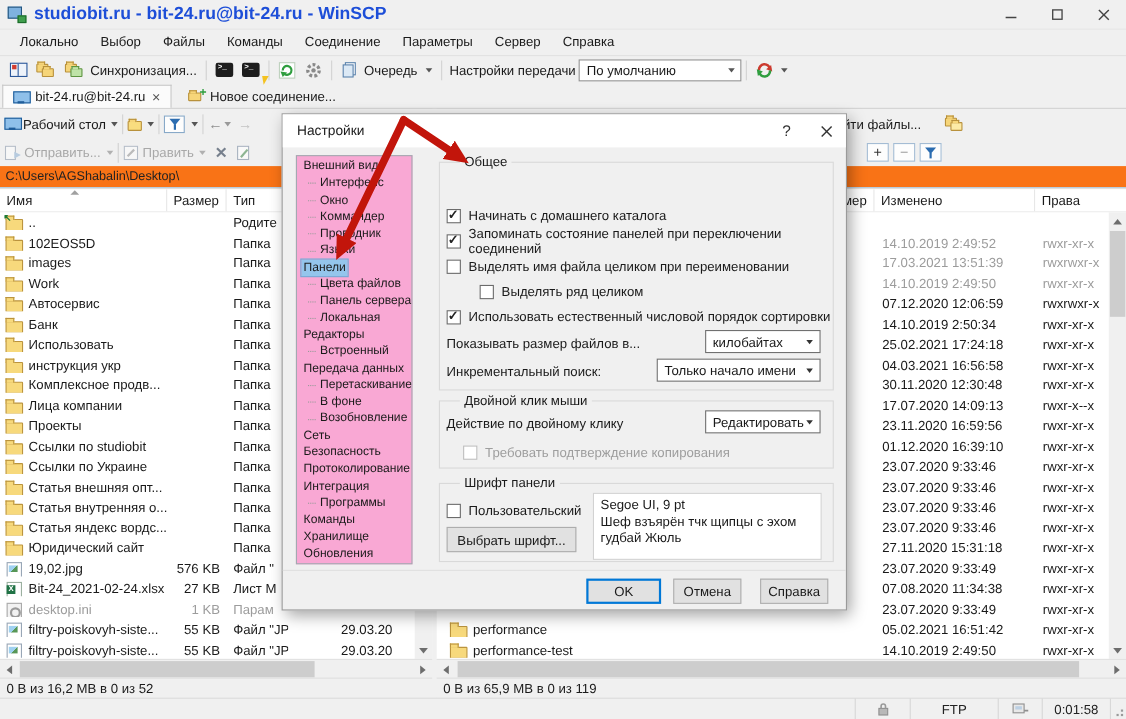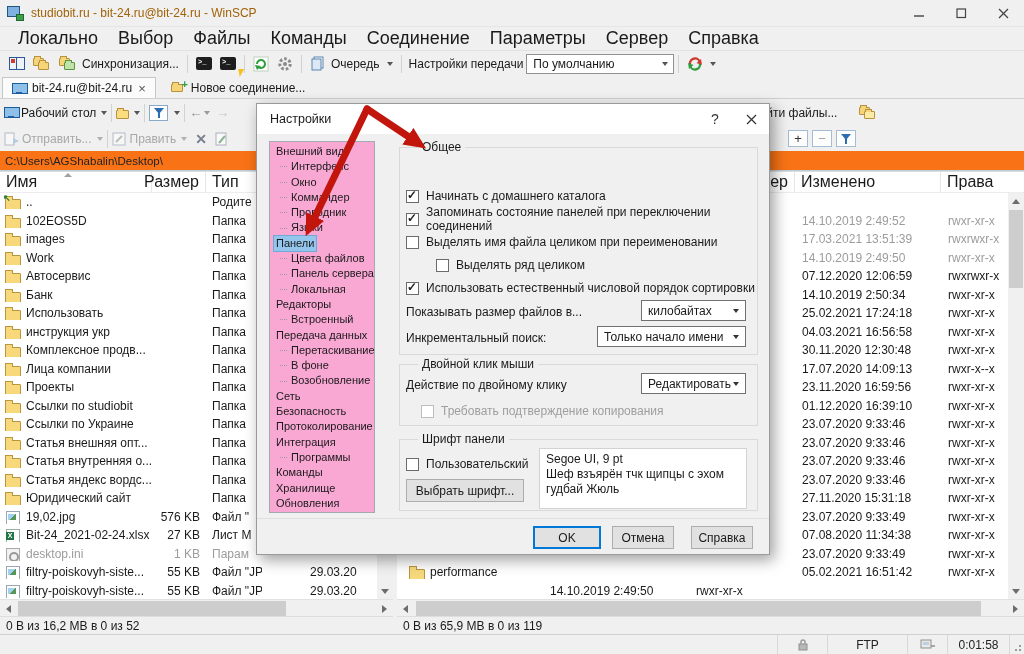--- a/index.html
+++ b/index.html
@@ -5,28 +5,28 @@
   * { box-sizing: border-box; margin: 0; padding: 0; }
   html,body { width:1024px; height:654px; }
   body { font-family:"Liberation Sans",sans-serif; font-size:12px; color:#1a1a1a;
          background:#f0f0f0; overflow:hidden; position:relative; }
 
   
   .titlebar { height:26px; display:flex; align-items:center; padding-left:7px; gap:7px; background:#f0f0f0; }
   .appicon { width:17px; height:15px; position:relative; }
   .appicon .mon { position:absolute; left:0; top:0; width:13px; height:11px; background:#7fb2e0; border:1px solid #24557e; }
   .appicon .lock { position:absolute; right:0; bottom:0; width:8px; height:7px; background:#3f9e4c; border:1px solid #1c6b2a; }
-  .title-text { font-size:12px; color:#a16207; }
+  .title-text { font-size:16px; color:#1d4ed8;font-weight:bold; }
   .win-controls { margin-left:auto; display:flex; height:26px; }
   .win-btn { width:42px; display:flex; align-items:center; justify-content:center; color:#444; }
   .win-btn svg { display:block; }
 
   
   .menubar { height:24px; display:flex; align-items:center; padding-left:8px; border-top:1px solid #e5e5e5; }
-  .menu-item { padding:3px 10px 4px 10px; font-size:18px; }
+  .menu-item { padding:3px 10px 4px 10px; font-size:12px; }
 
   
   .toolbar { height:26px; display:flex; align-items:center; padding-left:5px; border-top:1px solid #e2e2e2; }
   .tbtn { height:22px; display:flex; align-items:center; gap:5px; padding:0 4px; }
   .tsep { width:1px; height:18px; background:#d2d2d2; margin:0 4px; }
   .chev { width:0; height:0; border-left:3.5px solid transparent; border-right:3.5px solid transparent; border-top:4px solid #555; margin-left:2px; }
   .combo { height:20px; background:#fff; border:1px solid #919191; display:flex; align-items:center; padding-left:6px; }
   .combo .chev { margin-left:auto; margin-right:5px; }
   
   .ic-panels { width:16px; height:13px; border:1px solid #2b579a; background:#eef3fa; position:relative; }
@@ -63,21 +63,21 @@
   .panel-remote { left:397px; width:627px; }
   .splitter { position:absolute; left:393px; top:0; width:4px; height:535px; background:#f0f0f0; }
   .ptool { display:flex; align-items:center; padding-left:4px; }
   .ptool1 { height:27px; } .ptool2 { height:25px; }
   .plabel { font-size:12px; margin:0 3px; }
   .gray-btn { color:#a8a8a8; }
   .address { height:20px; background:#f97316; border-bottom:1px solid #b9cddf; display:flex; align-items:center; padding-left:5px; font-size:11.5px; color:#222; }
 
   .list { position:absolute; left:0; right:0; top:72px; bottom:35px; background:#fff; border-top:1px solid #dcdcdc; overflow:hidden; }
   .lheader { height:21px; display:flex; background:#fff; border-bottom:1px solid #ededed; position:relative; }
-  .hcell { display:flex; align-items:center; padding:0 6px; font-size:16px; border-right:1px solid #e7e7e7; color:#1a1a1a; }
+  .hcell { display:flex; align-items:center; padding:0 6px; font-size:12px; border-right:1px solid #e7e7e7; color:#1a1a1a; }
   .sort-up { position:absolute; left:64px; top:1px; width:0; height:0; border-left:4px solid transparent; border-right:4px solid transparent; border-bottom:4px solid #a0a0a0; }
   .rows { position:absolute; left:0; right:16px; top:21px; bottom:0; overflow:hidden; }
   .row { height:18.5px; display:flex; align-items:center; }
   .row.gray { color:#9c9c9c; }
   .cell { overflow:hidden; white-space:nowrap; }
   .c-name { display:flex; align-items:center; padding-left:5px; }
   .l .c-name { width:152px; } .l .c-size { width:54px; text-align:right; padding-right:6px; }
   .l .c-type { width:56px; padding-left:6px; } .l .c-date { flex:1; padding-left:48px; }
   .r .c-name { width:252px; padding-left:12px; } .r .c-size { width:146px; text-align:right; padding-right:5px; }
   .r .c-mod { width:146px; padding-left:7px; } .r .c-rights { flex:1; padding-left:7px; }
@@ -736,20 +736,24 @@
           <div class="row">
             <span class="cell c-name">
               <span class="ficon folder"></span>
               <span>performance</span>
             </span>
             <span class="cell c-size"></span>
             <span class="cell c-mod">05.02.2021 16:51:42</span>
             <span class="cell c-rights">rwxr-xr-x</span>
           </div>
           <div class="row">
+            <span class="cell c-name">
+              <span class="ficon folder"></span>
+              <span>performance-test</span>
+            </span>
             <span class="cell c-size"></span>
             <span class="cell c-mod">14.10.2019 2:49:50</span>
             <span class="cell c-rights">rwxr-xr-x</span>
           </div>
         </div>
       <div class="vscroll">
         <span class="varrow up">
             <span class="tri-up"></span>
           </span>
         <span class="vthumb" style="top:17px;height:78px"></span>

